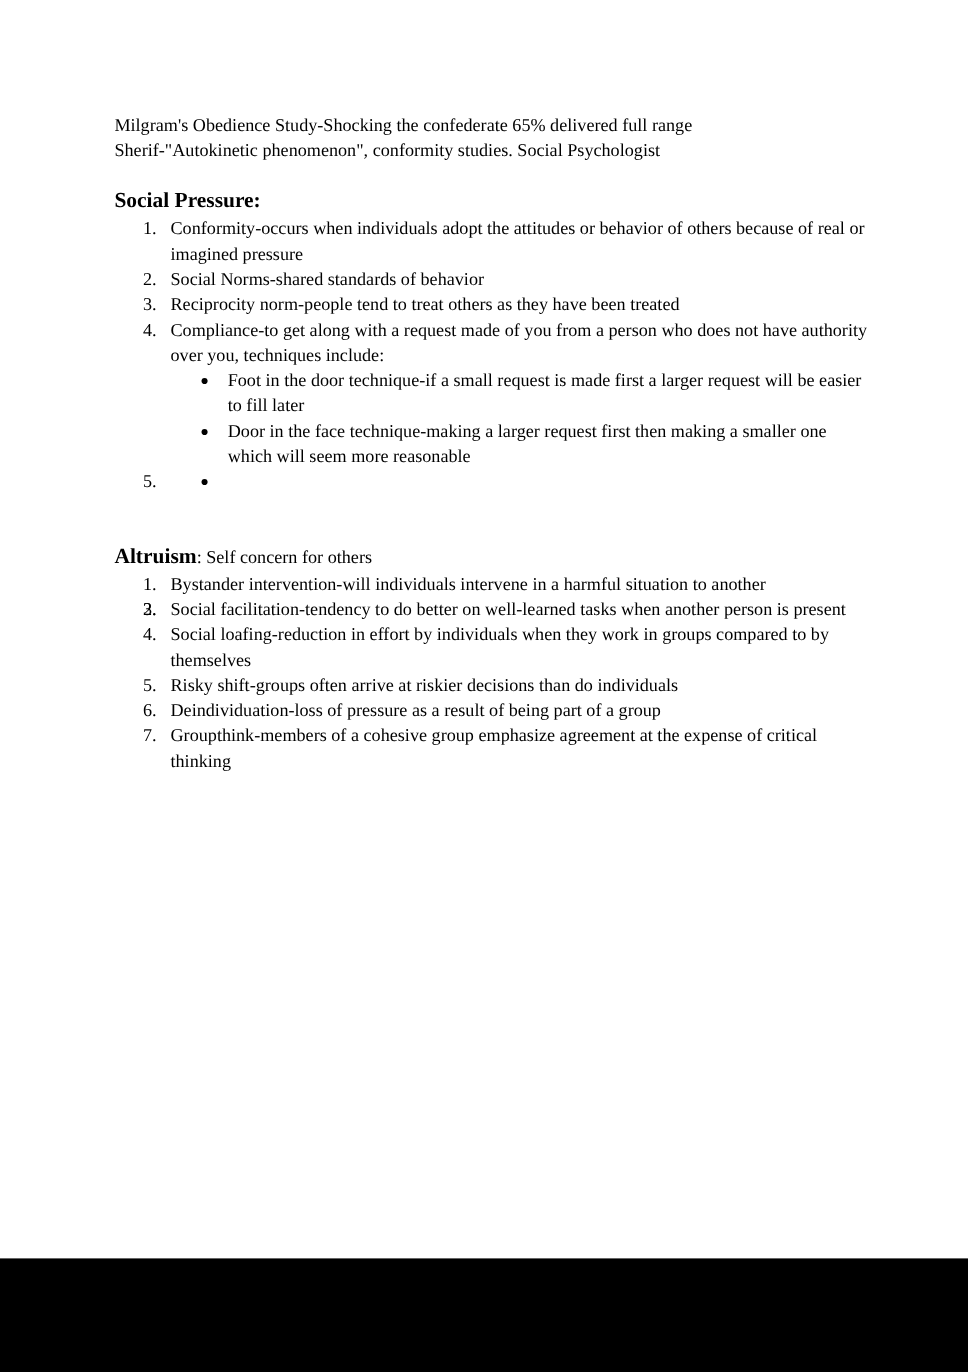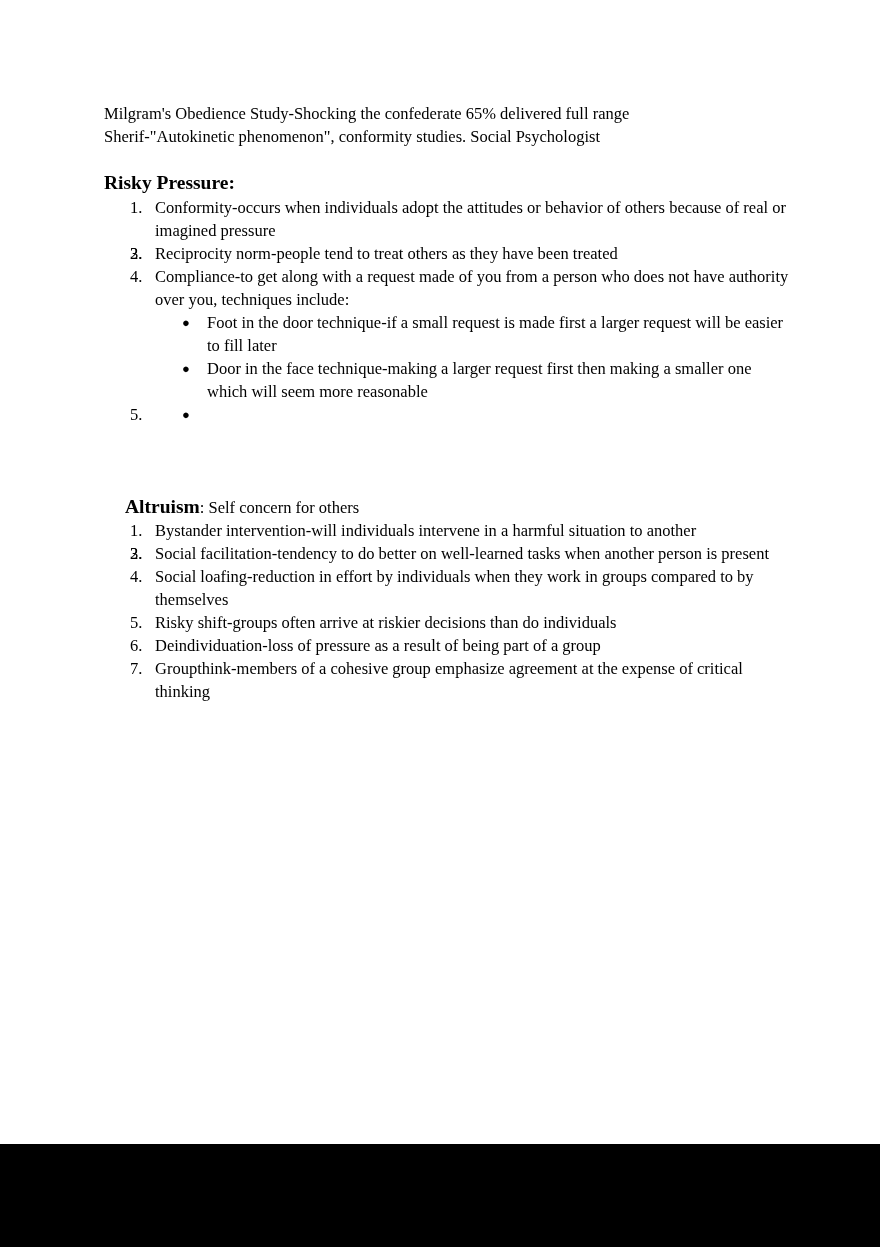--- a/index.html
+++ b/index.html
@@ -4,21 +4,21 @@
 <style>
   html, body { margin:0; padding:0; }
   body { width:880px; height:1247px; background:#fff; position:relative; overflow:hidden;
          font-family:"Liberation Serif", "DejaVu Serif", serif; color:#000; }
   .page { position:absolute; left:0; top:0; width:880px; height:1144px; background:#fff; }
   .bottom-bar { position:absolute; left:0; top:1144px; width:880px; height:103px; background:#000; }
   .intro { position:absolute; left:104px; top:102px; font-size:16.5px; line-height:23px; }
   .intro div { white-space:nowrap; }
   .heading { position:absolute; left:104px; font-size:19.5px; font-weight:bold; }
   .h1 { top:172px; }
-  .h2 { top:496px;margin-left:21px; }
+  .h2 { top:496px; }
   .h2 .sub { font-weight:normal; font-size:16.5px; }
   ol, ul { margin:0; padding:0; list-style:none; }
   .list { position:absolute; left:130px; width:660px; font-size:16.5px; line-height:23px; }
   .list1 { top:196px; }
   .list2 { top:519px; }
   .li { position:relative; padding-left:25px; }
   .num { position:absolute; left:0; top:0; }
   .sublist { position:relative; left:27px; width:610px; }
   .sublist .li { padding-left:25px; }
   .bullet { position:absolute; left:0; top:0; font-size:13px; }
@@ -26,29 +26,30 @@
 </head>
 <body>
 
 <div class="page">
 
   <div class="intro">
     <div>Milgram's Obedience Study-Shocking the confederate 65% delivered full range</div>
     <div>Sherif-"Autokinetic phenomenon", conformity studies. Social Psychologist</div>
   </div>
 
-  <div class="heading h1">Risky Pressure:</div>
+  <div class="heading h1">Social Pressure:</div>
 
   <ol class="list list1">
     <li class="li">
       <span class="num">1.</span>
       <span>Conformity-occurs when individuals adopt the attitudes or behavior of others because of real or imagined pressure</span>
     </li>
     <li class="li">
       <span class="num">2.</span>
+      <span>Social Norms-shared standards of behavior</span>
     </li>
     <li class="li">
       <span class="num">3.</span>
       <span>Reciprocity norm-people tend to treat others as they have been treated</span>
     </li>
     <li class="li">
       <span class="num">4.</span>
       <span>Compliance-to get along with a request made of you from a person who does not have authority over you, techniques include:</span>
       <ul class="sublist">
         <li class="li">

